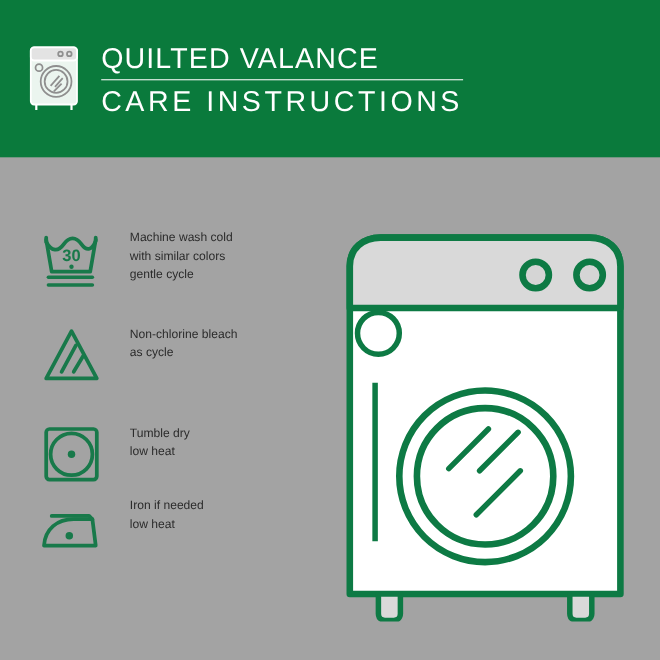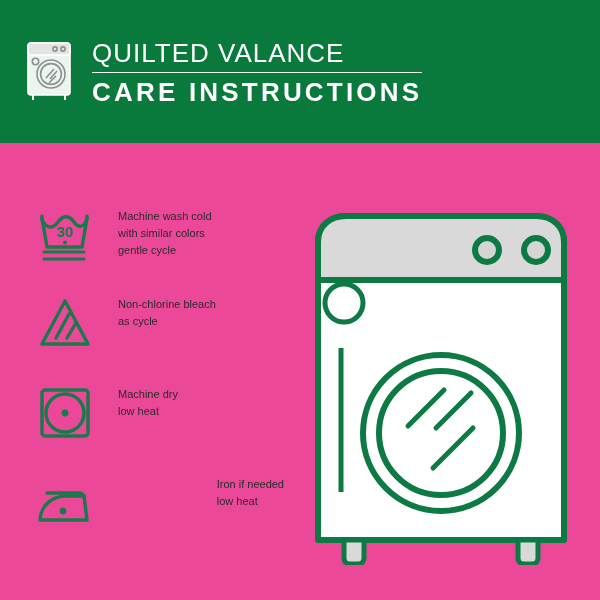--- a/index.html
+++ b/index.html
@@ -7,21 +7,21 @@
     padding: 0;
     background: #ffffff;
   }
   body {
     font-family: "Liberation Sans", sans-serif;
   }
   #page {
     position: relative;
     width: 600px;
     height: 600px;
-    background: #ec4899;
+    background: #a3a3a3;
     overflow: hidden;
   }
 
   
   #header-band {
     position: absolute;
     left: 0;
     top: 0;
     width: 600px;
     height: 143px;
@@ -56,21 +56,21 @@
   #title-rule {
     height: 1px;
     background: #ffffff;
     margin: 4px 0 4px 0;
     width: 100%;
     opacity: 0.95;
   }
   #title-line-2 {
     color: #ffffff;
     font-size: 26px;
-    font-weight: 700;
+    font-weight: 400;
     letter-spacing: 3.2px;
     line-height: 30px;
     white-space: nowrap;
   }
 
   
   .care-row {
     position: absolute;
     left: 34px;
     display: flex;
@@ -86,21 +86,21 @@
     margin-left: 22px;
     color: #2b2b2b;
     font-size: 11px;
     line-height: 17px;
     padding-top: 4px;
     white-space: pre-line;
   }
   #care-row-0 { top: 204px; }
   #care-row-1 { top: 292px; }
   #care-row-2 { top: 382px; }
-  #care-row-3 { top: 472px; justify-content: space-between; }
+  #care-row-3 { top: 448px; }
 
   
   #machine-illustration {
     position: absolute;
     left: 296px;
     top: 200px;
     width: 280px;
     height: 365px;
   }
 </style>
@@ -167,21 +167,21 @@
   </div>
 
   <div class="care-row" id="care-row-2">
     <svg class="care-symbol" viewBox="0 0 62 62">
       <g fill="none" stroke="#18794a" stroke-width="3.4" stroke-linejoin="round">
         <rect x="8" y="8" width="46" height="46" rx="3"></rect>
         <circle cx="31" cy="31" r="19"></circle>
       </g>
       <circle cx="31" cy="31" r="3.4" fill="#18794a"></circle>
     </svg>
-    <div class="care-text">Machine dry
+    <div class="care-text">Tumble dry
 low heat</div>
   </div>
 
   <div class="care-row" id="care-row-3">
     <svg class="care-symbol" viewBox="0 0 62 62">
       <g fill="none" stroke="#18794a" stroke-width="3.4" stroke-linecap="round" stroke-linejoin="round">
         <path d="M6 48 C7 33 18 24 33 24 L50 24 L53 48 Z"></path>
         <path d="M13 21 L47 21 L50 24"></path>
       </g>
       <circle cx="29" cy="39" r="3.4" fill="#18794a"></circle>

